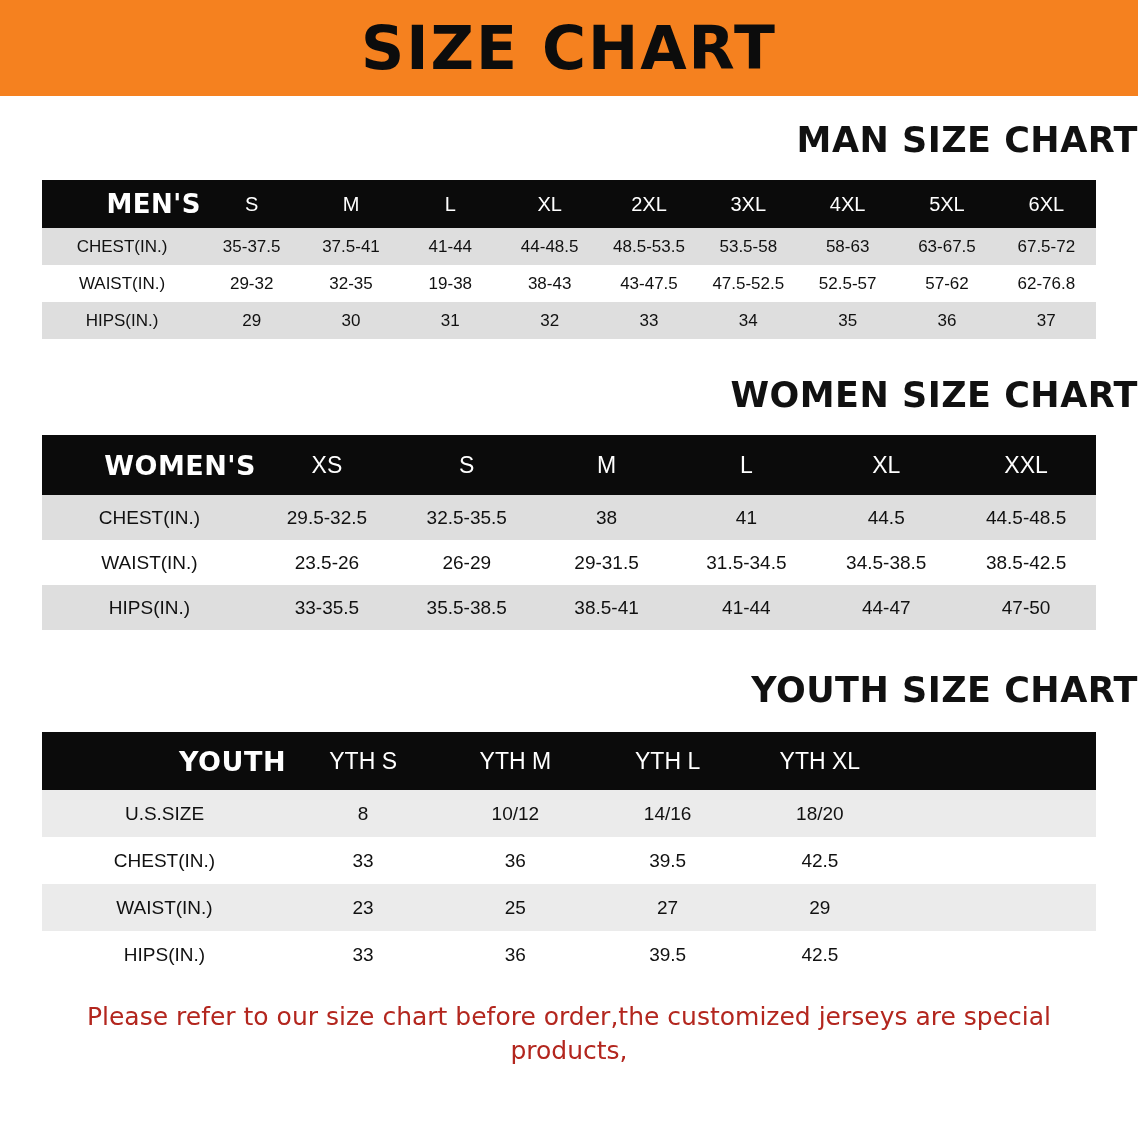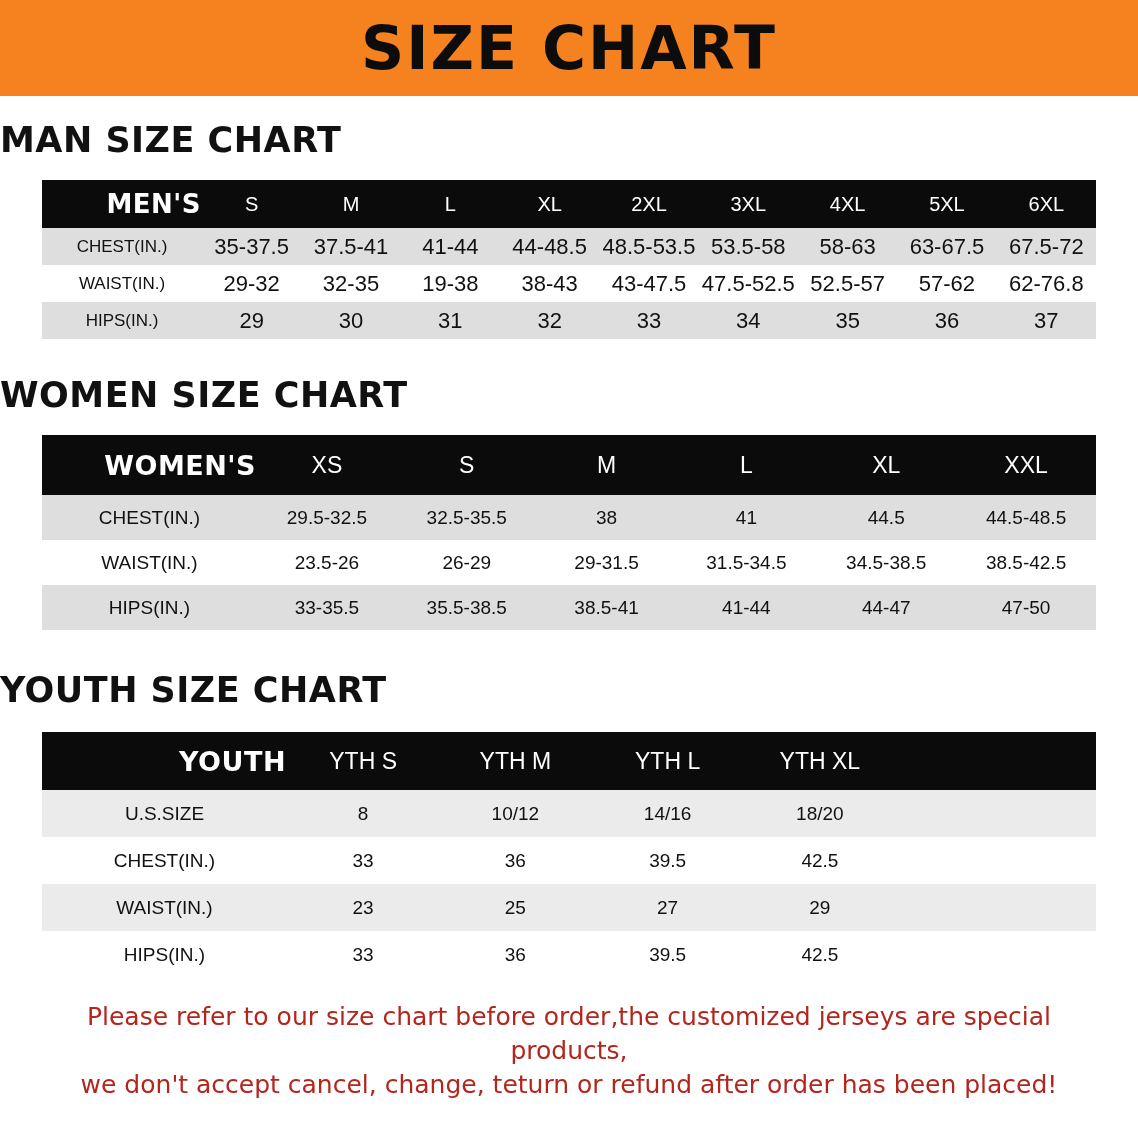--- a/index.html
+++ b/index.html
@@ -31,21 +31,21 @@
     font-family: "DejaVu Sans", sans-serif;
     font-weight: bold;
     font-size: 60px;
     letter-spacing: 2px;
     color: #0c0c0c;
     line-height: 1;
     text-align: center;
   }
   
   .section-title {
-    text-align: left;
+    text-align: right;
     font-family: "DejaVu Sans", sans-serif;
     font-weight: bold;
     font-size: 35px;
     color: #111111;
     letter-spacing: 0.5px;
   }
   .st-man   { margin: 24px 0 20px 0; }
   .st-women { margin: 36px 0 20px 0; }
   .st-youth { margin: 40px 0 22px 0; }
 
@@ -74,21 +74,21 @@
   thead th.corner {
     text-align: right;
     font-family: "DejaVu Sans", sans-serif;
     font-weight: bold;
     font-size: 26px;
     letter-spacing: 0.5px;
     padding-left: 16px;
   }
   
   .men thead th { height: 46px; }
-  .men tbody td { height: 35px; font-size: 22px; }
+  .men tbody td { height: 35px; font-size: 17px; }
   .men tbody tr:nth-child(odd)  { background: #dedede; }
   .men tbody tr:nth-child(even) { background: #ffffff; }
   .men .rowlabel { text-align: center; font-size: 17px; }
 
   
   .women thead th { height: 58px; font-size: 23px; margin-top: 47px; }
   .women thead th.corner { font-size: 27px; }
   .women tbody td { height: 43px; font-size: 19px; }
   .women tbody tr:nth-child(odd)  { background: #dedede; }
   .women tbody tr:nth-child(even) { background: #ffffff; }
@@ -279,16 +279,15 @@
         <td>36</td>
         <td>39.5</td>
         <td>42.5</td>
         <td></td>
       </tr>
     </tbody>
   </table>
 
   <div class="note">
     <span>Please refer to our size chart before order,the customized jerseys are special products,</span>
-    <span>we don't accept cancel, change, teturn or refund after order has been placed!</span>
   </div>
 
 </div>
 
 </body></html>

